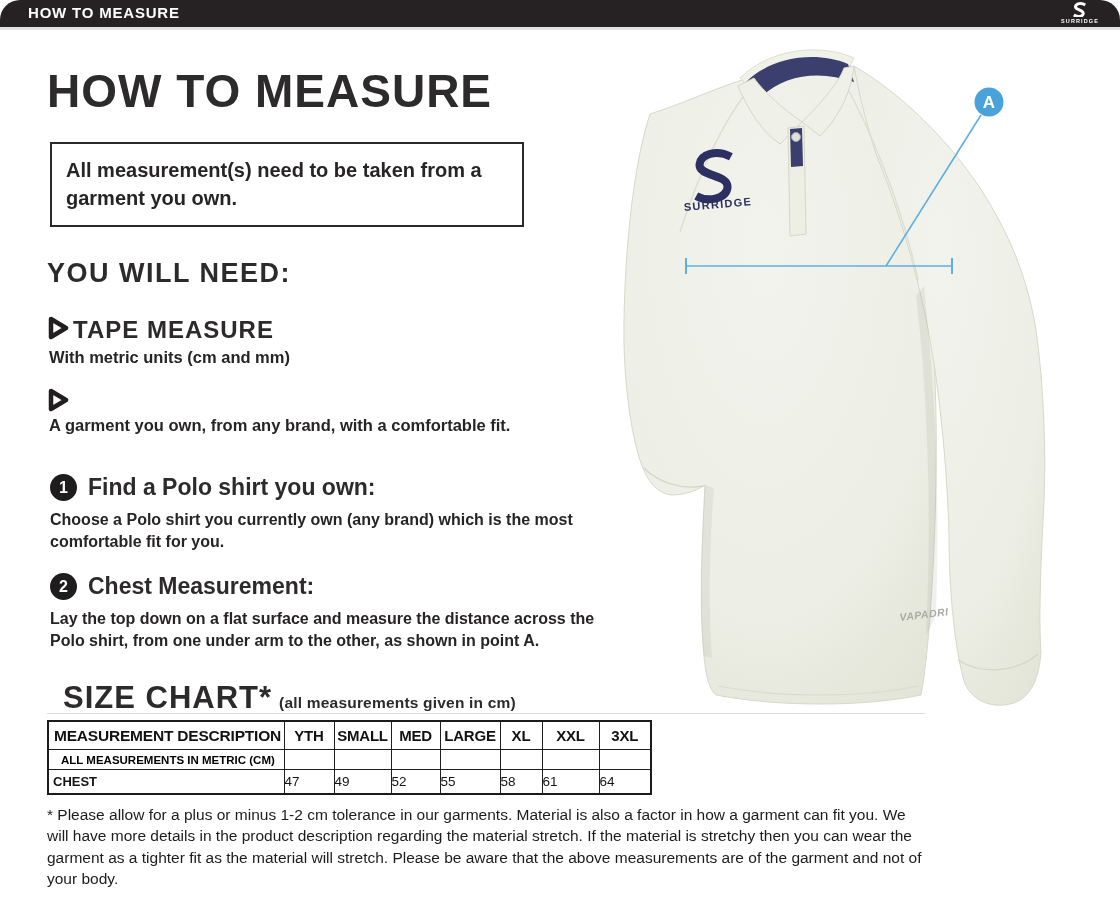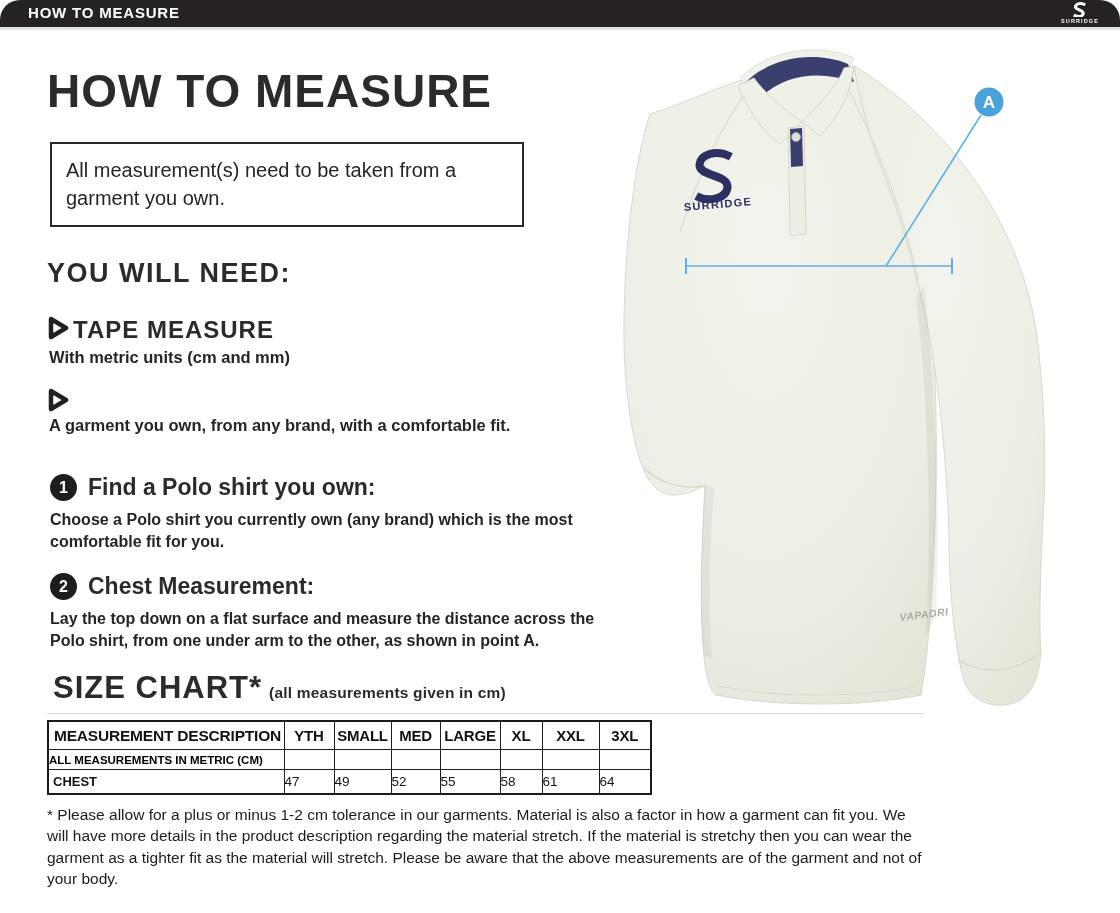--- a/index.html
+++ b/index.html
@@ -13,55 +13,55 @@
                   font-weight:700; letter-spacing:0.8px; }
   .topbar-logo { position:absolute; right:14px; top:2px; width:52px; height:24px;
                  display:flex; flex-direction:column; align-items:center; }
   .topbar-logo .logo-text { color:#ffffff; font-size:5.5px; font-weight:700; letter-spacing:1.1px; margin-top:1px; }
 
   
   .page-title { position:absolute; left:47px; top:64px; margin:0; font-size:46px; font-weight:800;
                 letter-spacing:1px; color:#2d2a2b; }
   .notice-box { position:absolute; left:50px; top:142px; width:442px; border:2.5px solid #2b2829;
                 padding:12px 14px; }
-  .notice-box p { margin:0; font-size:20px; font-weight:400; color:#272425; line-height:1.42; }
+  .notice-box p { margin:0; font-size:20px; font-weight:700; color:#272425; line-height:1.42; }
 
   .ywn-heading { position:absolute; left:47px; top:258px; margin:0; font-size:27px; font-weight:800;
                  letter-spacing:1.5px; color:#2d2a2b; }
 
   .need-item { position:absolute; left:47px; width:560px; }
   .need-item.n1 { top:316px; }
   .need-item.n2 { top:388px; }
   .need-head { display:flex; gap:4px; }
   .need-title { font-size:24px; font-weight:700; letter-spacing:1px; color:#2d2a2b; }
   .need-sub { margin:4px 0 0 2px; font-size:16.5px; font-weight:700; color:#272425; }
 
   .step { position:absolute; left:50px; width:556px; }
   .step.s1 { top:474px; }
   .step.s2 { top:573px; }
   .step-head { display:flex; align-items:center; gap:11px; }
   .step-num { width:27px; height:27px; border-radius:50%; background:#1f1c1d; color:#ffffff;
               font-size:16px; font-weight:700; display:flex; align-items:center; justify-content:center; flex:0 0 27px; }
   .step-title { font-size:23px; font-weight:700; color:#2d2a2b; }
   .step-desc { margin:8px 0 0 0; font-size:16px; font-weight:700; color:#272425; line-height:1.35; }
 
-  .size-chart-heading { position:absolute; left:47px; top:664px; margin:6px; font-size:31px; font-weight:800;
+  .size-chart-heading { position:absolute; left:47px; top:664px; margin:16px; font-size:31px; font-weight:800;
                         letter-spacing:1px; color:#2d2a2b; white-space:nowrap; }
   .size-chart-sub { font-size:15.5px; font-weight:700; letter-spacing:0.2px; margin-left:7px; }
 
   .pre-table-rule { position:absolute; left:47px; top:713px; width:878px; height:1px; background:#dddddd; }
 
   .size-table { position:absolute; left:47px; top:720px; width:603px; border-collapse:collapse;
                 table-layout:fixed; border:2.5px solid #1b1b1b; }
   .size-table th, .size-table td { border:1.6px solid #1f1f1f; padding:0; overflow:hidden; white-space:nowrap; }
   .size-table thead th { height:27px; font-size:15px; font-weight:700; 
                          letter-spacing:-0.2px; color:#121212; }
   .size-table th.desc-col { text-align:left; padding-left:5px; font-size:15.5px; }
   .size-table tr.metric-row td { height:19px; }
-  .size-table tr.metric-row td.row-label { font-size:11.5px; font-weight:700; padding-left:0; }
+  .size-table tr.metric-row td.row-label { font-size:11.5px; font-weight:700; padding-left:12px; }
   .size-table tr.chest-row td { height:23px; font-size:13.5px; text-align:left; color:#141414; }
   .size-table tr.chest-row td.row-label { font-size:13px; font-weight:700; text-align:left; padding-left:4px; }
 
   .footnote { position:absolute; left:47px; top:804px; width:882px; margin:0; font-size:15.5px;
               color:#1c1c1c; line-height:1.38; }
 
   
   .illustration { position:absolute; left:618px; top:36px; width:460px; height:690px; }
 </style>
 </head>

